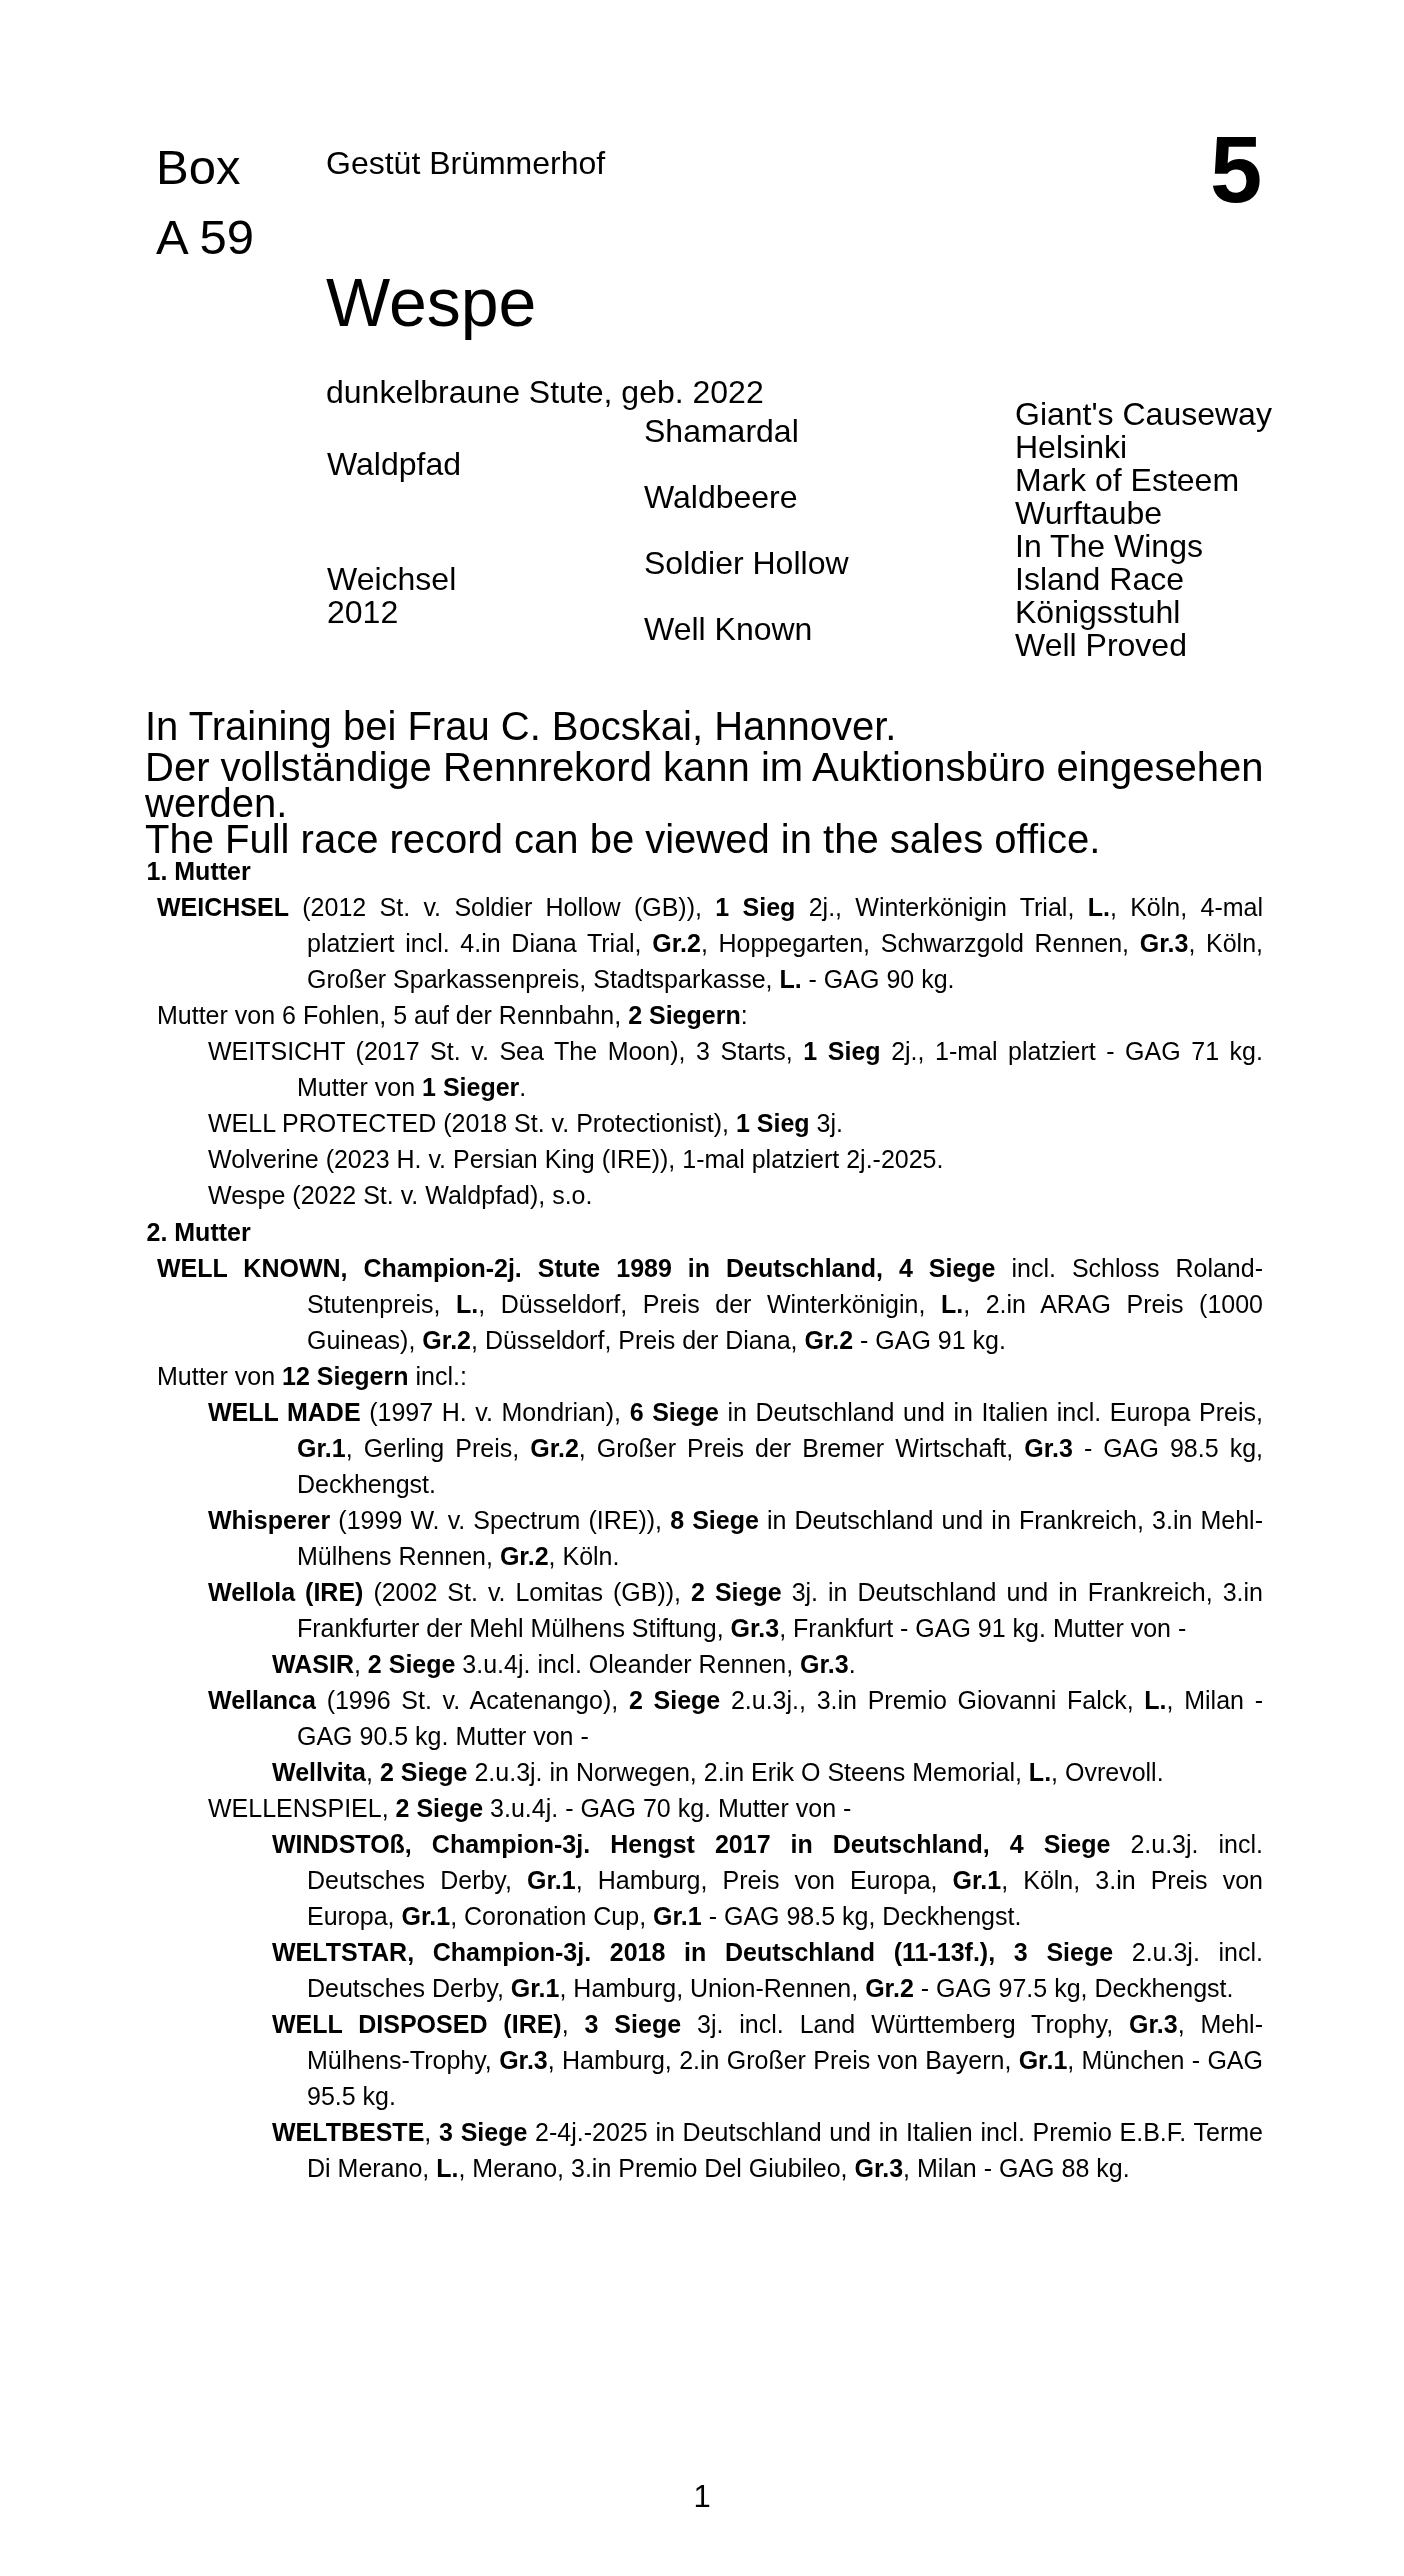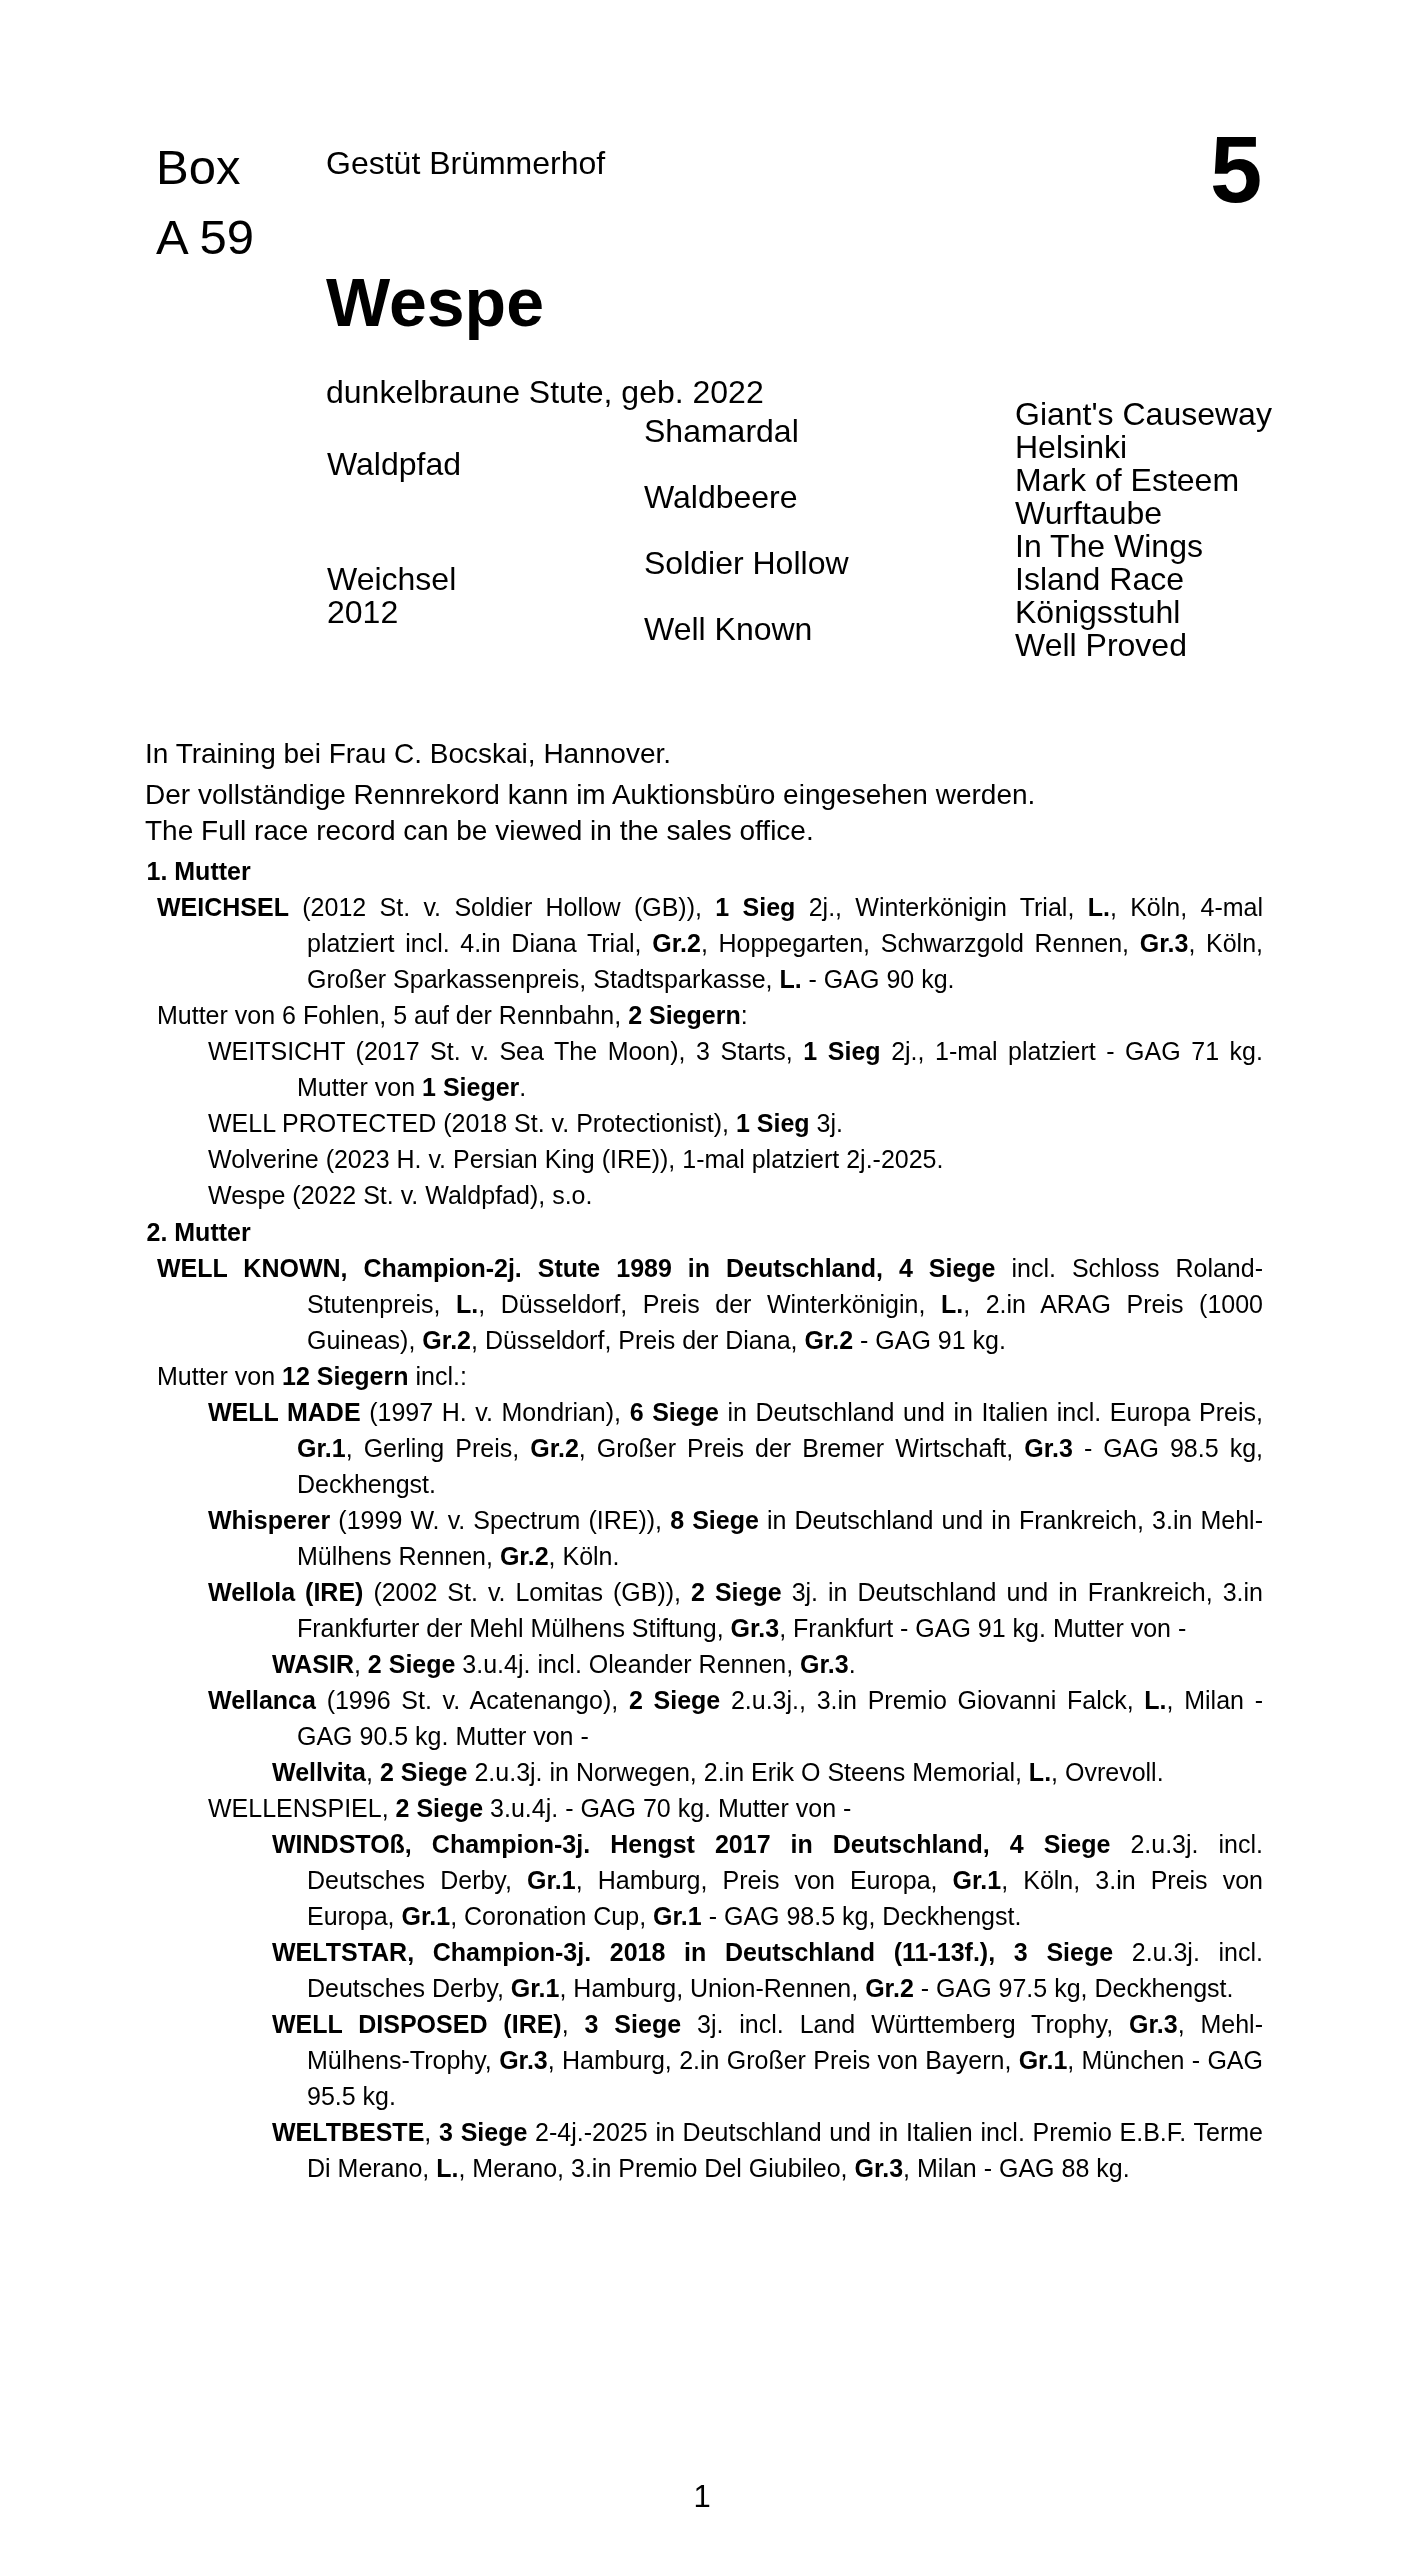--- a/index.html
+++ b/index.html
@@ -9,40 +9,40 @@
     -webkit-font-smoothing:antialiased;
   }
   .page{position:absolute;inset:0;background:#fff;overflow:hidden}
 
   
   .box-block{position:absolute;left:156px;top:132px;font-weight:400;font-size:49px;line-height:70px;white-space:pre}
   .consignor{position:absolute;left:326px;top:145px;font-size:32px;line-height:36px}
   .lot{position:absolute;left:1210px;top:123px;font-size:94px;line-height:1;font-weight:700}
 
   
-  .title{position:absolute;left:326px;top:265px;font-size:68px;line-height:1.1;font-weight:700}
+  .title{position:absolute;left:326px;top:265px;font-size:68px;line-height:1.1;font-weight:400}
   .desc{position:absolute;left:326px;top:374px;font-size:32px;line-height:36px}
 
   
   .pedigree{
     position:absolute;left:327px;top:398px;
     display:grid;grid-template-columns:317px 371px 402px;grid-auto-rows:33px;
     font-size:32px;line-height:33px;
   }
   .ped-cell{display:flex;flex-direction:column;justify-content:center;align-items:flex-start}
   .c1a{grid-column:1;grid-row:1 / span 4}
   .c1b{grid-column:1;grid-row:5 / span 4}
   .c2a{grid-column:2;grid-row:1 / span 2}
   .c2b{grid-column:2;grid-row:3 / span 2}
   .c2c{grid-column:2;grid-row:5 / span 2}
   .c2d{grid-column:2;grid-row:7 / span 2}
   .c3{grid-column:3}
 
   
-  .notes{position:absolute;left:145px;top:736px;width:1164px;font-size:28px;line-height:36px}
+  .notes{position:absolute;left:145px;top:708px;width:1164px;font-size:40px;line-height:36px}
   .notes .gap{margin-top:5px}
 
   
   .body{
     position:absolute;left:145px;top:853px;width:1118px;
     font-size:25px;line-height:36px;text-align:justify;
   }
   .sec-heading{font-weight:700;padding-left:1.5px;text-align:left}
   .sec-heading + .sec-heading, .para + .sec-heading{margin-top:1px}
   .para{margin:0}

